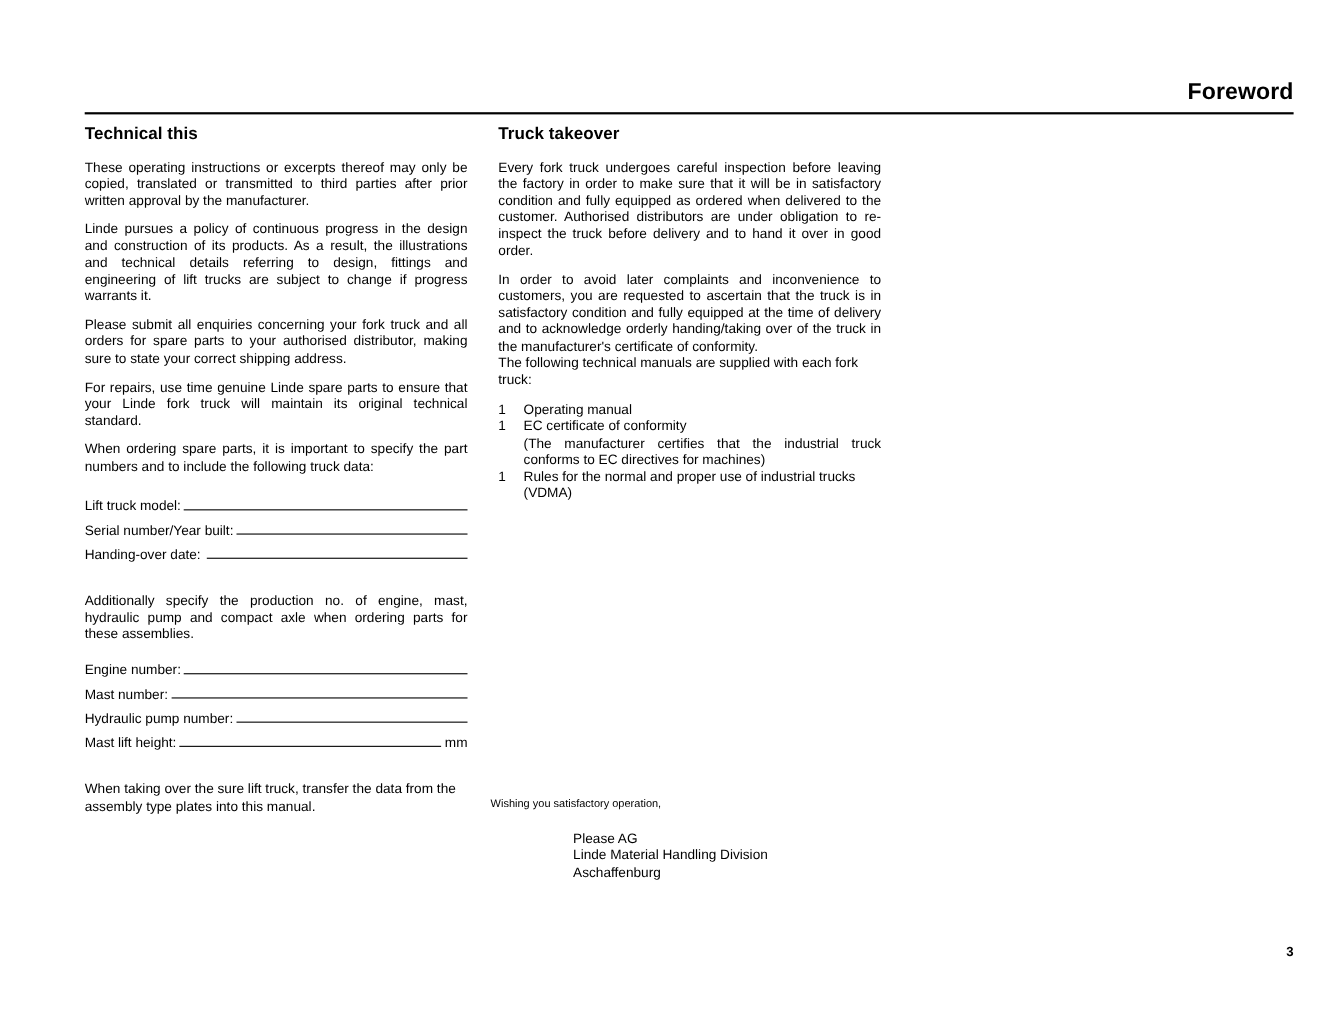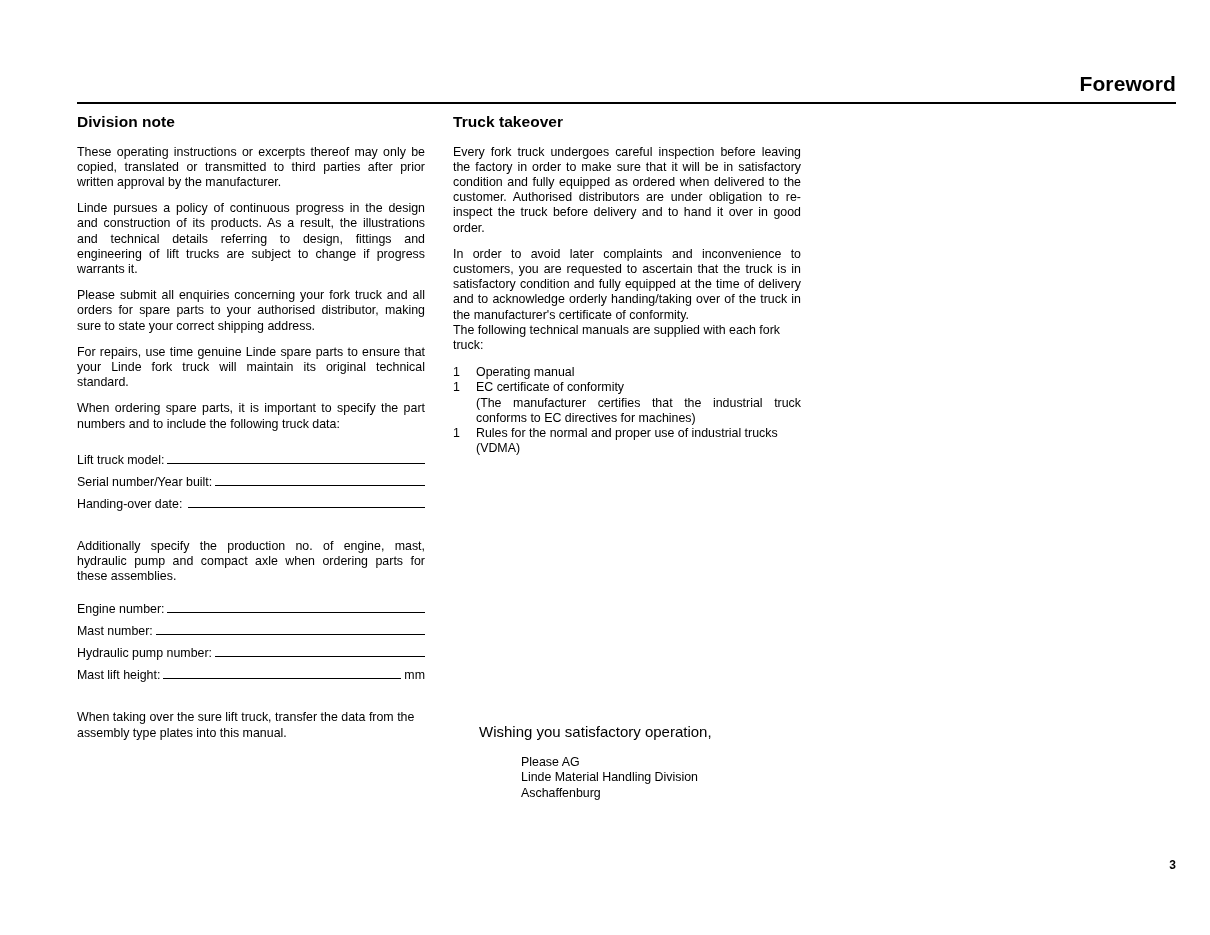--- a/index.html
+++ b/index.html
@@ -141,24 +141,24 @@
     display: block;
   }
   .num-text .cont.just {
     text-align: justify;
     text-justify: inter-word;
   }
 
   
   .closing {
     position: absolute;
-    left: 479px;
+    left: 446px;
     top: 724px;
     width: 348px;
-    font-size: 15px;
+    font-size: 10px;
     line-height: 15.2px;
   }
   .signature {
     position: absolute;
     left: 521px;
     top: 755px;
     font-size: 12.4px;
     line-height: 15.4px;
   }
   .signature div { white-space: nowrap; }
@@ -177,21 +177,21 @@
 <body>
 
 <div class="page">
 
   <div class="header">
     <div class="header-title">Foreword</div>
     <div class="header-rule"></div>
   </div>
 
   <div class="col col-left">
-    <h2 class="section-heading">Division note</h2>
+    <h2 class="section-heading">Technical this</h2>
 
     <p class="body">These operating instructions or excerpts thereof may only be copied, translated or transmitted to third parties after prior written approval by the manufacturer.</p>
     <p class="body">Linde pursues a policy of continuous progress in the design and construction of its products. As a result, the illustrations and technical details referring to design, fittings and engineering of lift trucks are subject to change if progress warrants it.</p>
     <p class="body">Please submit all enquiries concerning your fork truck and all orders for spare parts to your authorised distributor, making sure to state your correct shipping address.</p>
     <p class="body">For repairs, use time genuine Linde spare parts to ensure that your Linde fork truck will maintain its original technical standard.</p>
     <p class="body">When ordering spare parts, it is important to specify the part numbers and to include the following truck data:</p>
 
     <div class="fields">
       <div class="field-row">
         <span class="field-label">Lift truck model:</span>

